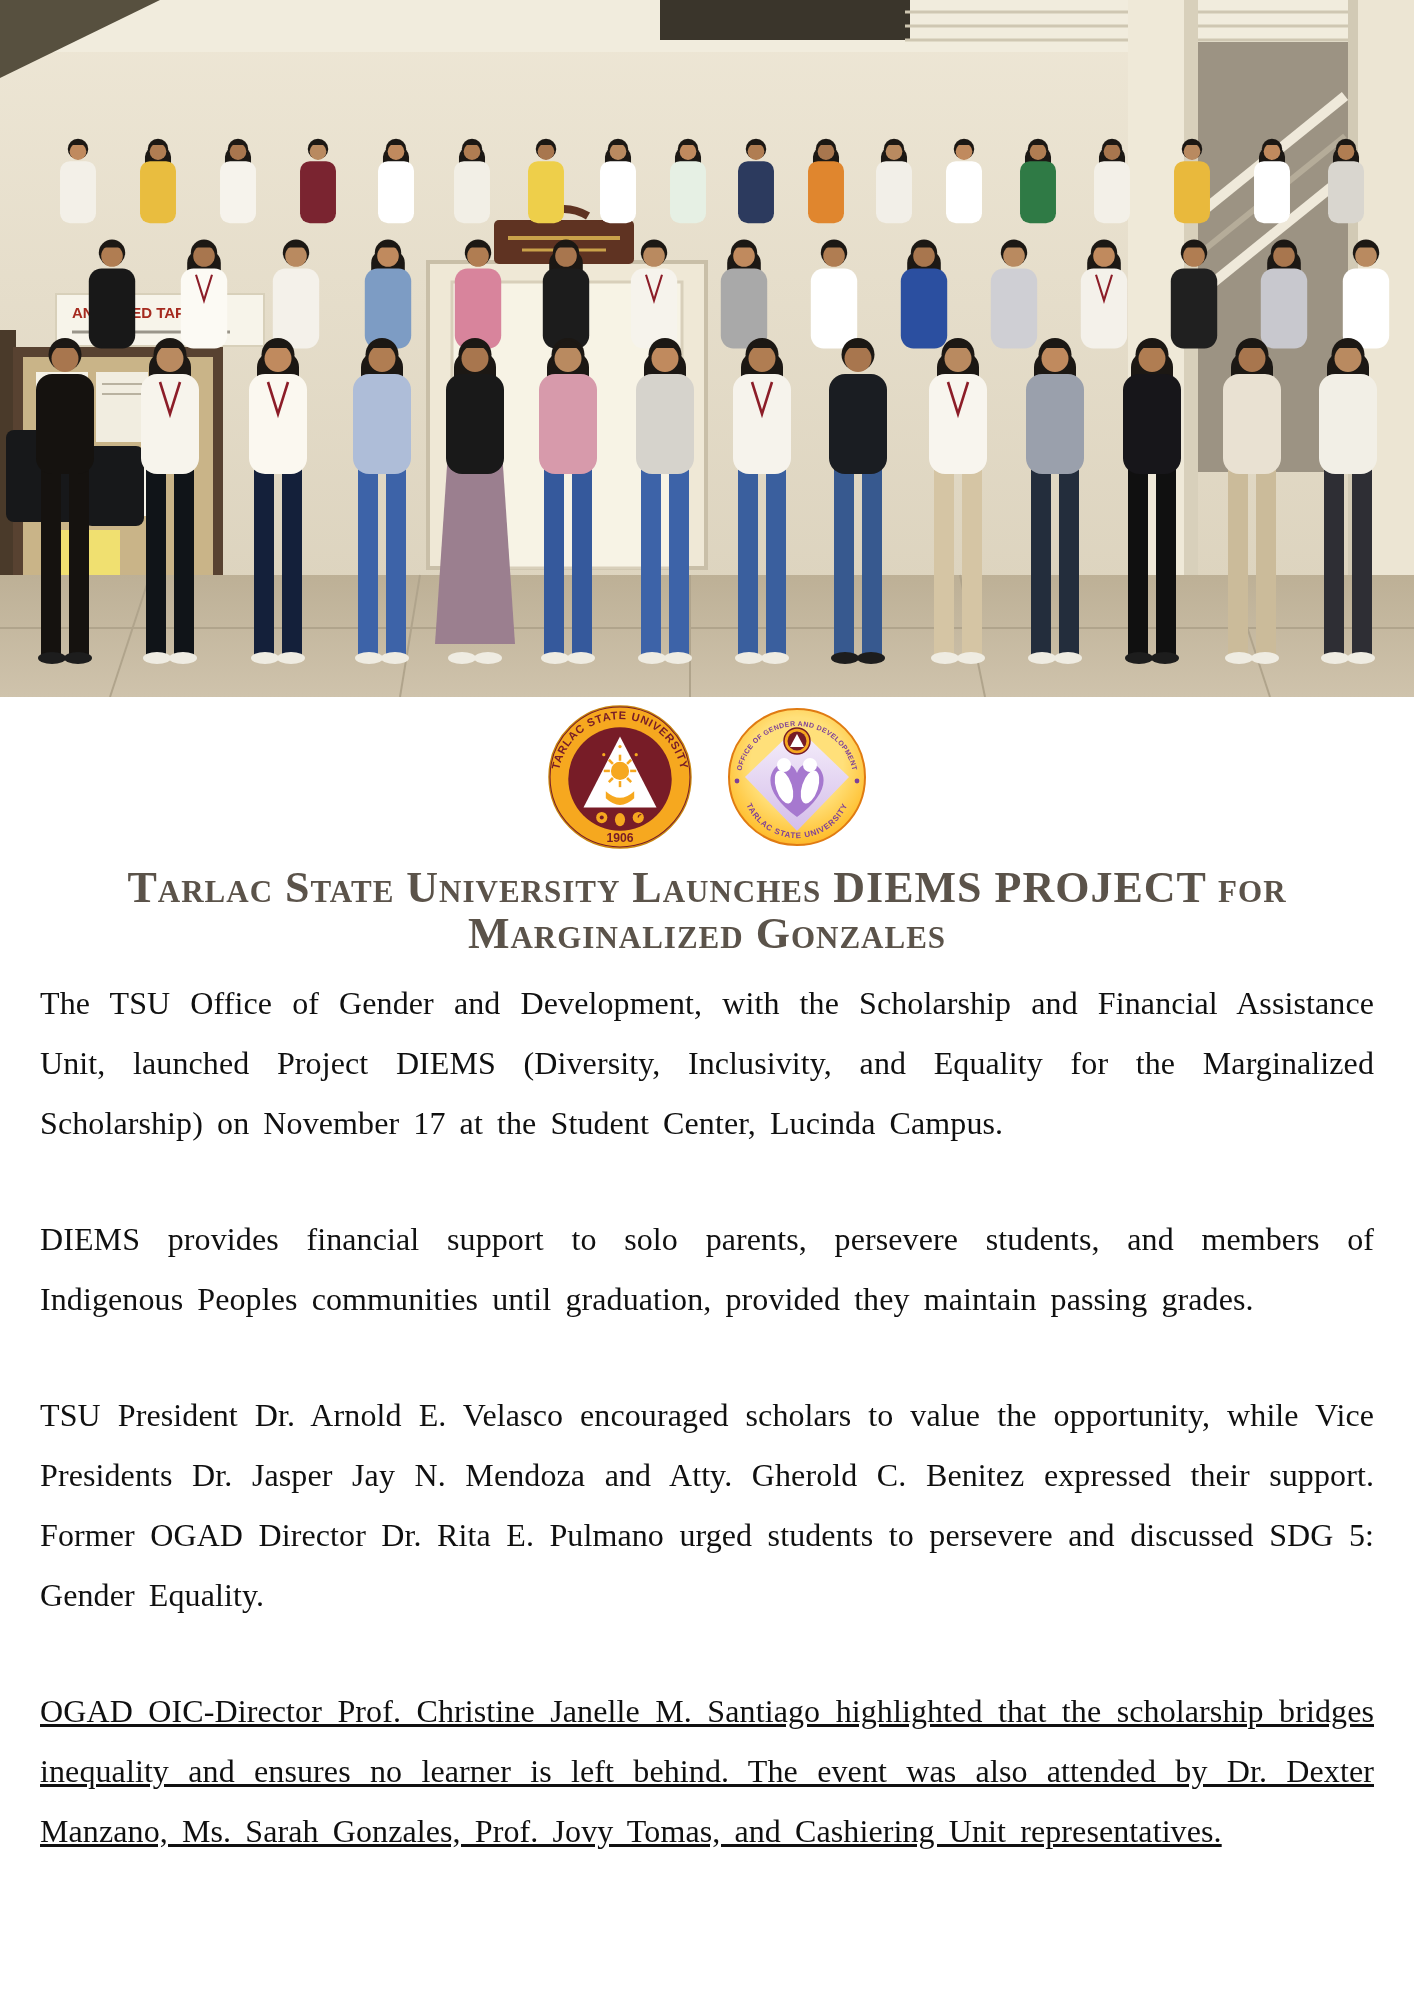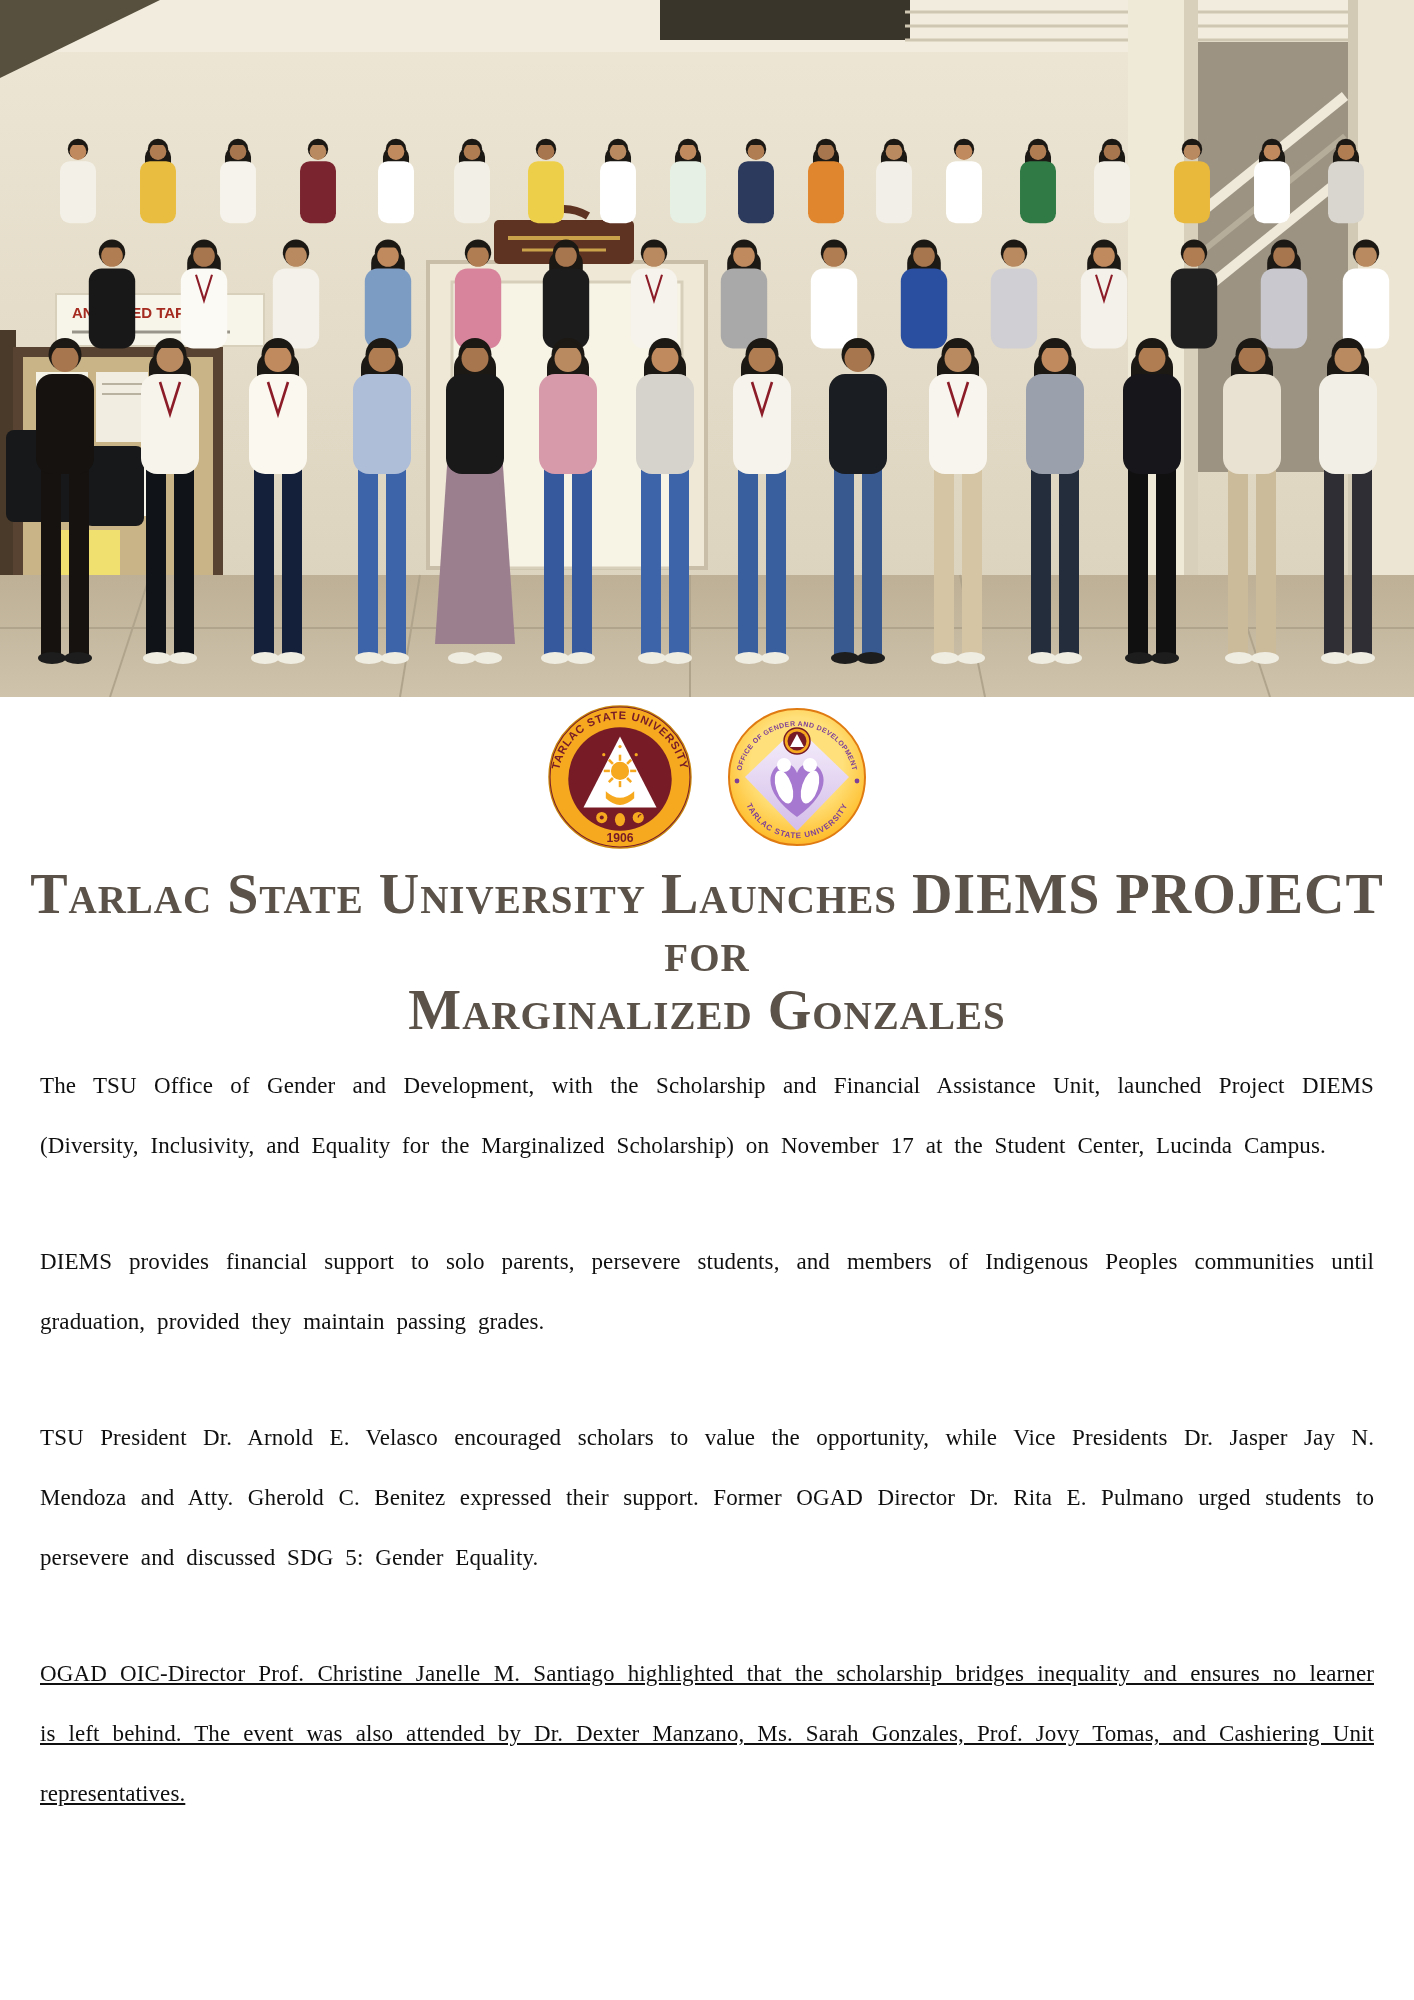--- a/index.html
+++ b/index.html
@@ -15,28 +15,28 @@
     margin-top:6px;height:148px;
     display:flex;justify-content:center;align-items:center;gap:34px;
   }
   
   .title{
     margin:14px 30px 0;
     text-align:center;
     color:#5b534a;
     font-weight:bold;
     font-variant-caps:small-caps;
-    font-size:56px;
+    font-size:44px;
     line-height:1.04;
     letter-spacing:1px;
   }
   
   .article{padding:0 40px;margin-top:16px;}
   .article p{
-    font-size:23px;
+    font-size:32px;
     line-height:60px;
     text-align:justify;
     color:#101010;
     margin:0 0 56px 0;
     word-spacing:6px;
     letter-spacing:0.1px;
   }
   .article p:last-child{margin-bottom:0;text-decoration:underline;}
   .logo-curved{font-family:"Liberation Sans",sans-serif;font-weight:bold;}
 </style>

